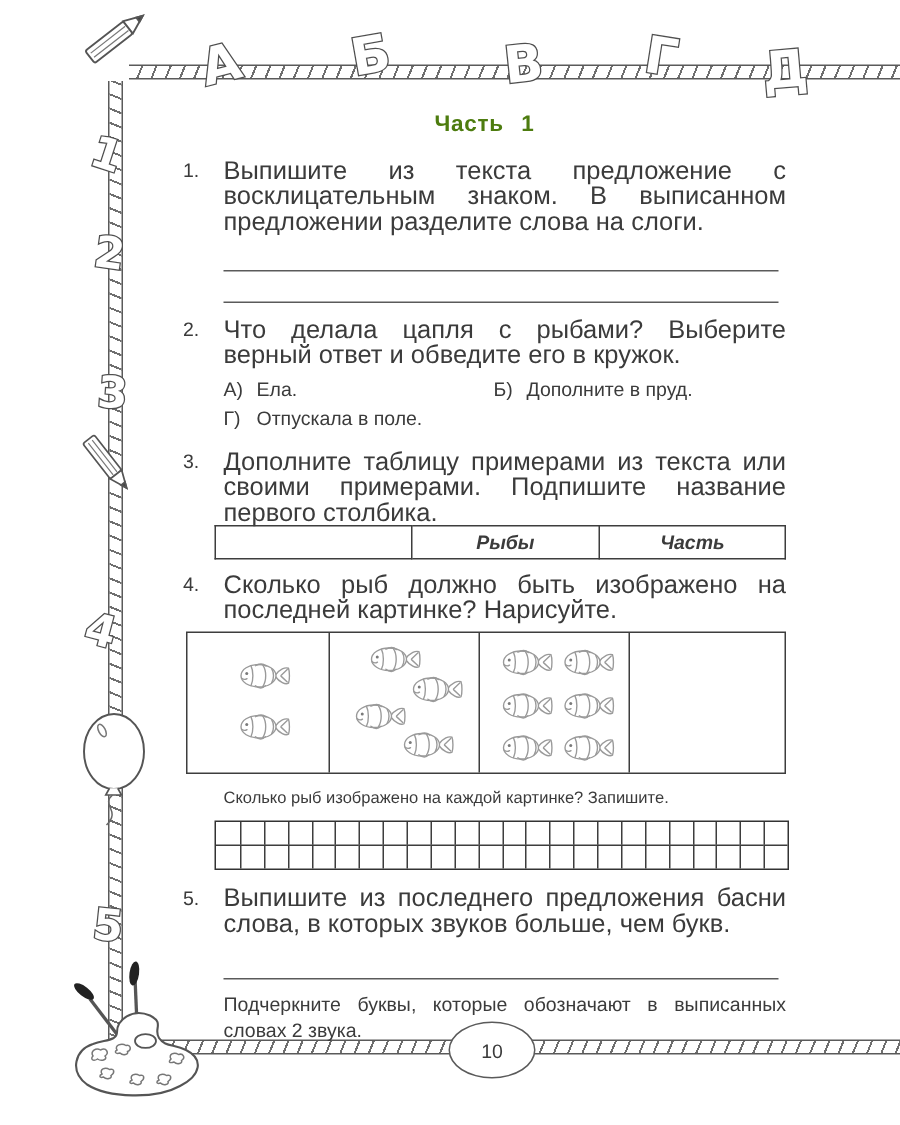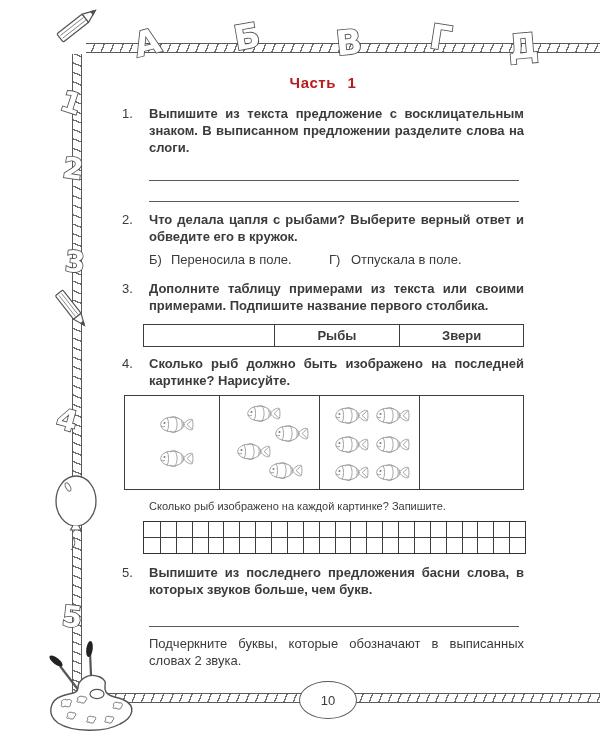--- a/index.html
+++ b/index.html
@@ -39,40 +39,40 @@
     background:#fff; border:1.4px solid #5a5a5a; border-radius:50%;
     display:flex; align-items:center; justify-content:center;
     font-size:13px; color:#3b3b3b; z-index:5;
   }
 
   
   #content { position:absolute; left:122px; top:70px; width:402px; }
 
   .part-title {
     text-align:center; font-weight:bold; font-size:15px; letter-spacing:.5px;
-    word-spacing:7px; margin:4px 0 14px; color:#b91c1c;
+    word-spacing:7px; margin:4px 0 14px; color:#4d7c0f;
   }
 
   .task { display:flex; margin-bottom:0; }
   .t-num { flex:none; width:27px; font-size:13px; line-height:17px; }
-  .t-text { flex:1; font-size:13px; line-height:17px; text-align:justify;font-weight:bold; }
+  .t-text { flex:1; font-size:17px; line-height:17px; text-align:justify; }
 
   .write-line {
     margin-left:27px; height:21px; border-bottom:1.5px solid #5a5a5a; width:370px;
   }
 
   
   .options {
     margin:6px 0 0 27px; display:grid; grid-template-columns:180px 1fr;
     font-size:13px; line-height:18px; row-gap:1px;
   }
   .opt-label { display:inline-block; width:22px; }
 
   
-  .t3-table { border-collapse:collapse; margin:10px 0 0 21px; }
+  .t3-table { border-collapse:collapse; margin:0 0 0 21px;font-style:italic; }
   .t3-table td, .t3-table th {
     border:1.4px solid #3d3d3d; font-size:13px; padding:0 4px; text-align:center;
   }
   .t3-table th { font-weight:bold; height:22px; }
   .t3-table td { height:27px; }
   .col-a { width:131px; } .col-b { width:126px; } .col-c { width:124px; }
 
   
   .fish-boxes {
     margin:6px 0 0 2px; width:400px; height:95px;
@@ -223,34 +223,35 @@
     <div class="t-text">Выпишите из текста предложение с восклицательным знаком. В выписанном предложении разделите слова на слоги.</div>
   </div>
   <div class="write-line mt4"></div>
   <div class="write-line"></div>
 
   <div class="task gap-t2">
     <div class="t-num">2.</div>
     <div class="t-text">Что делала цапля с рыбами? Выберите верный ответ и обведите его в кружок.</div>
   </div>
   <div class="options">
-    <div><span class="opt-label">Б)</span><span>Переносила в поле.</span></div>
+    <div><span class="opt-label">А)</span><span>Ела.</span></div>
+    <div><span class="opt-label">Б)</span><span>Дополните в пруд.</span></div>
     <div><span class="opt-label">Г)</span><span>Отпускала в поле.</span></div>
   </div>
 
   <div class="task gap-t3">
     <div class="t-num">3.</div>
     <div class="t-text">Дополните таблицу примерами из текста или своими примерами. Подпишите название первого столбика.</div>
   </div>
   <table class="t3-table">
     <tbody>
         <tr>
       <th class="col-a"></th>
       <th class="col-b">Рыбы</th>
-      <th class="col-c">Звери</th>
+      <th class="col-c">Часть</th>
     </tr>
   </tbody>
     </table>
 
   <div class="task gap-t4">
     <div class="t-num">4.</div>
     <div class="t-text">Сколько рыб должно быть изображено на последней картинке? Нарисуйте.</div>
   </div>
   <div class="fish-boxes">
     <div class="fish-box">

